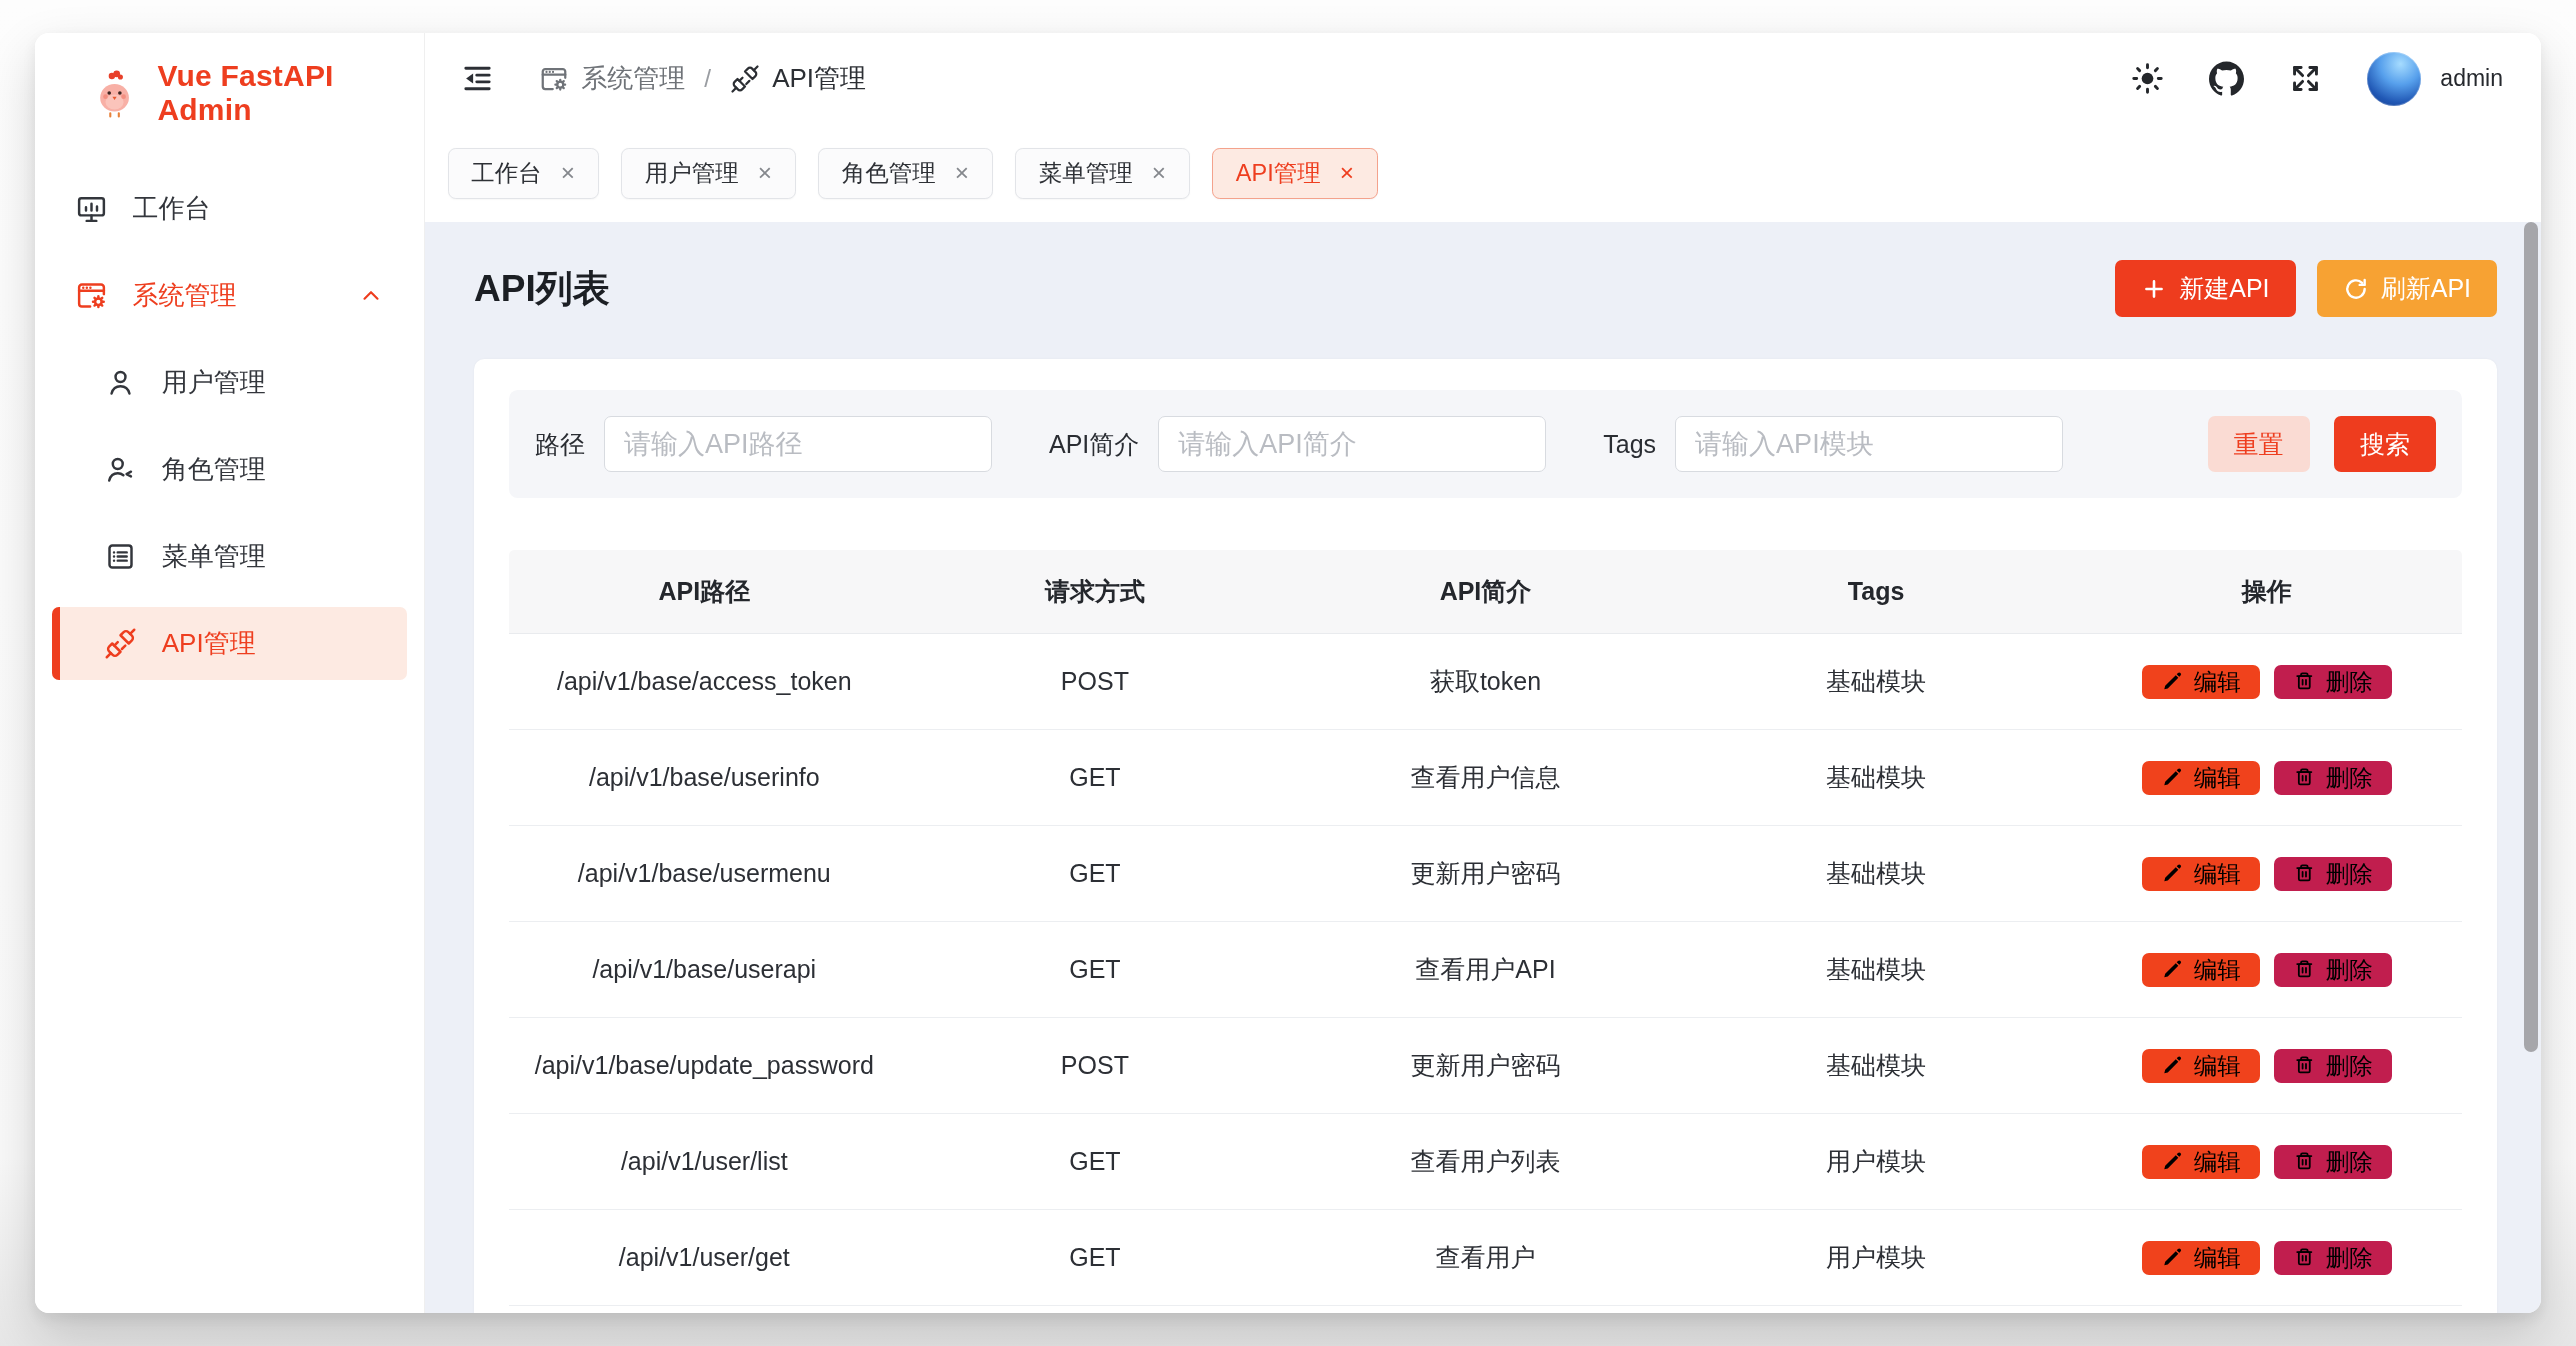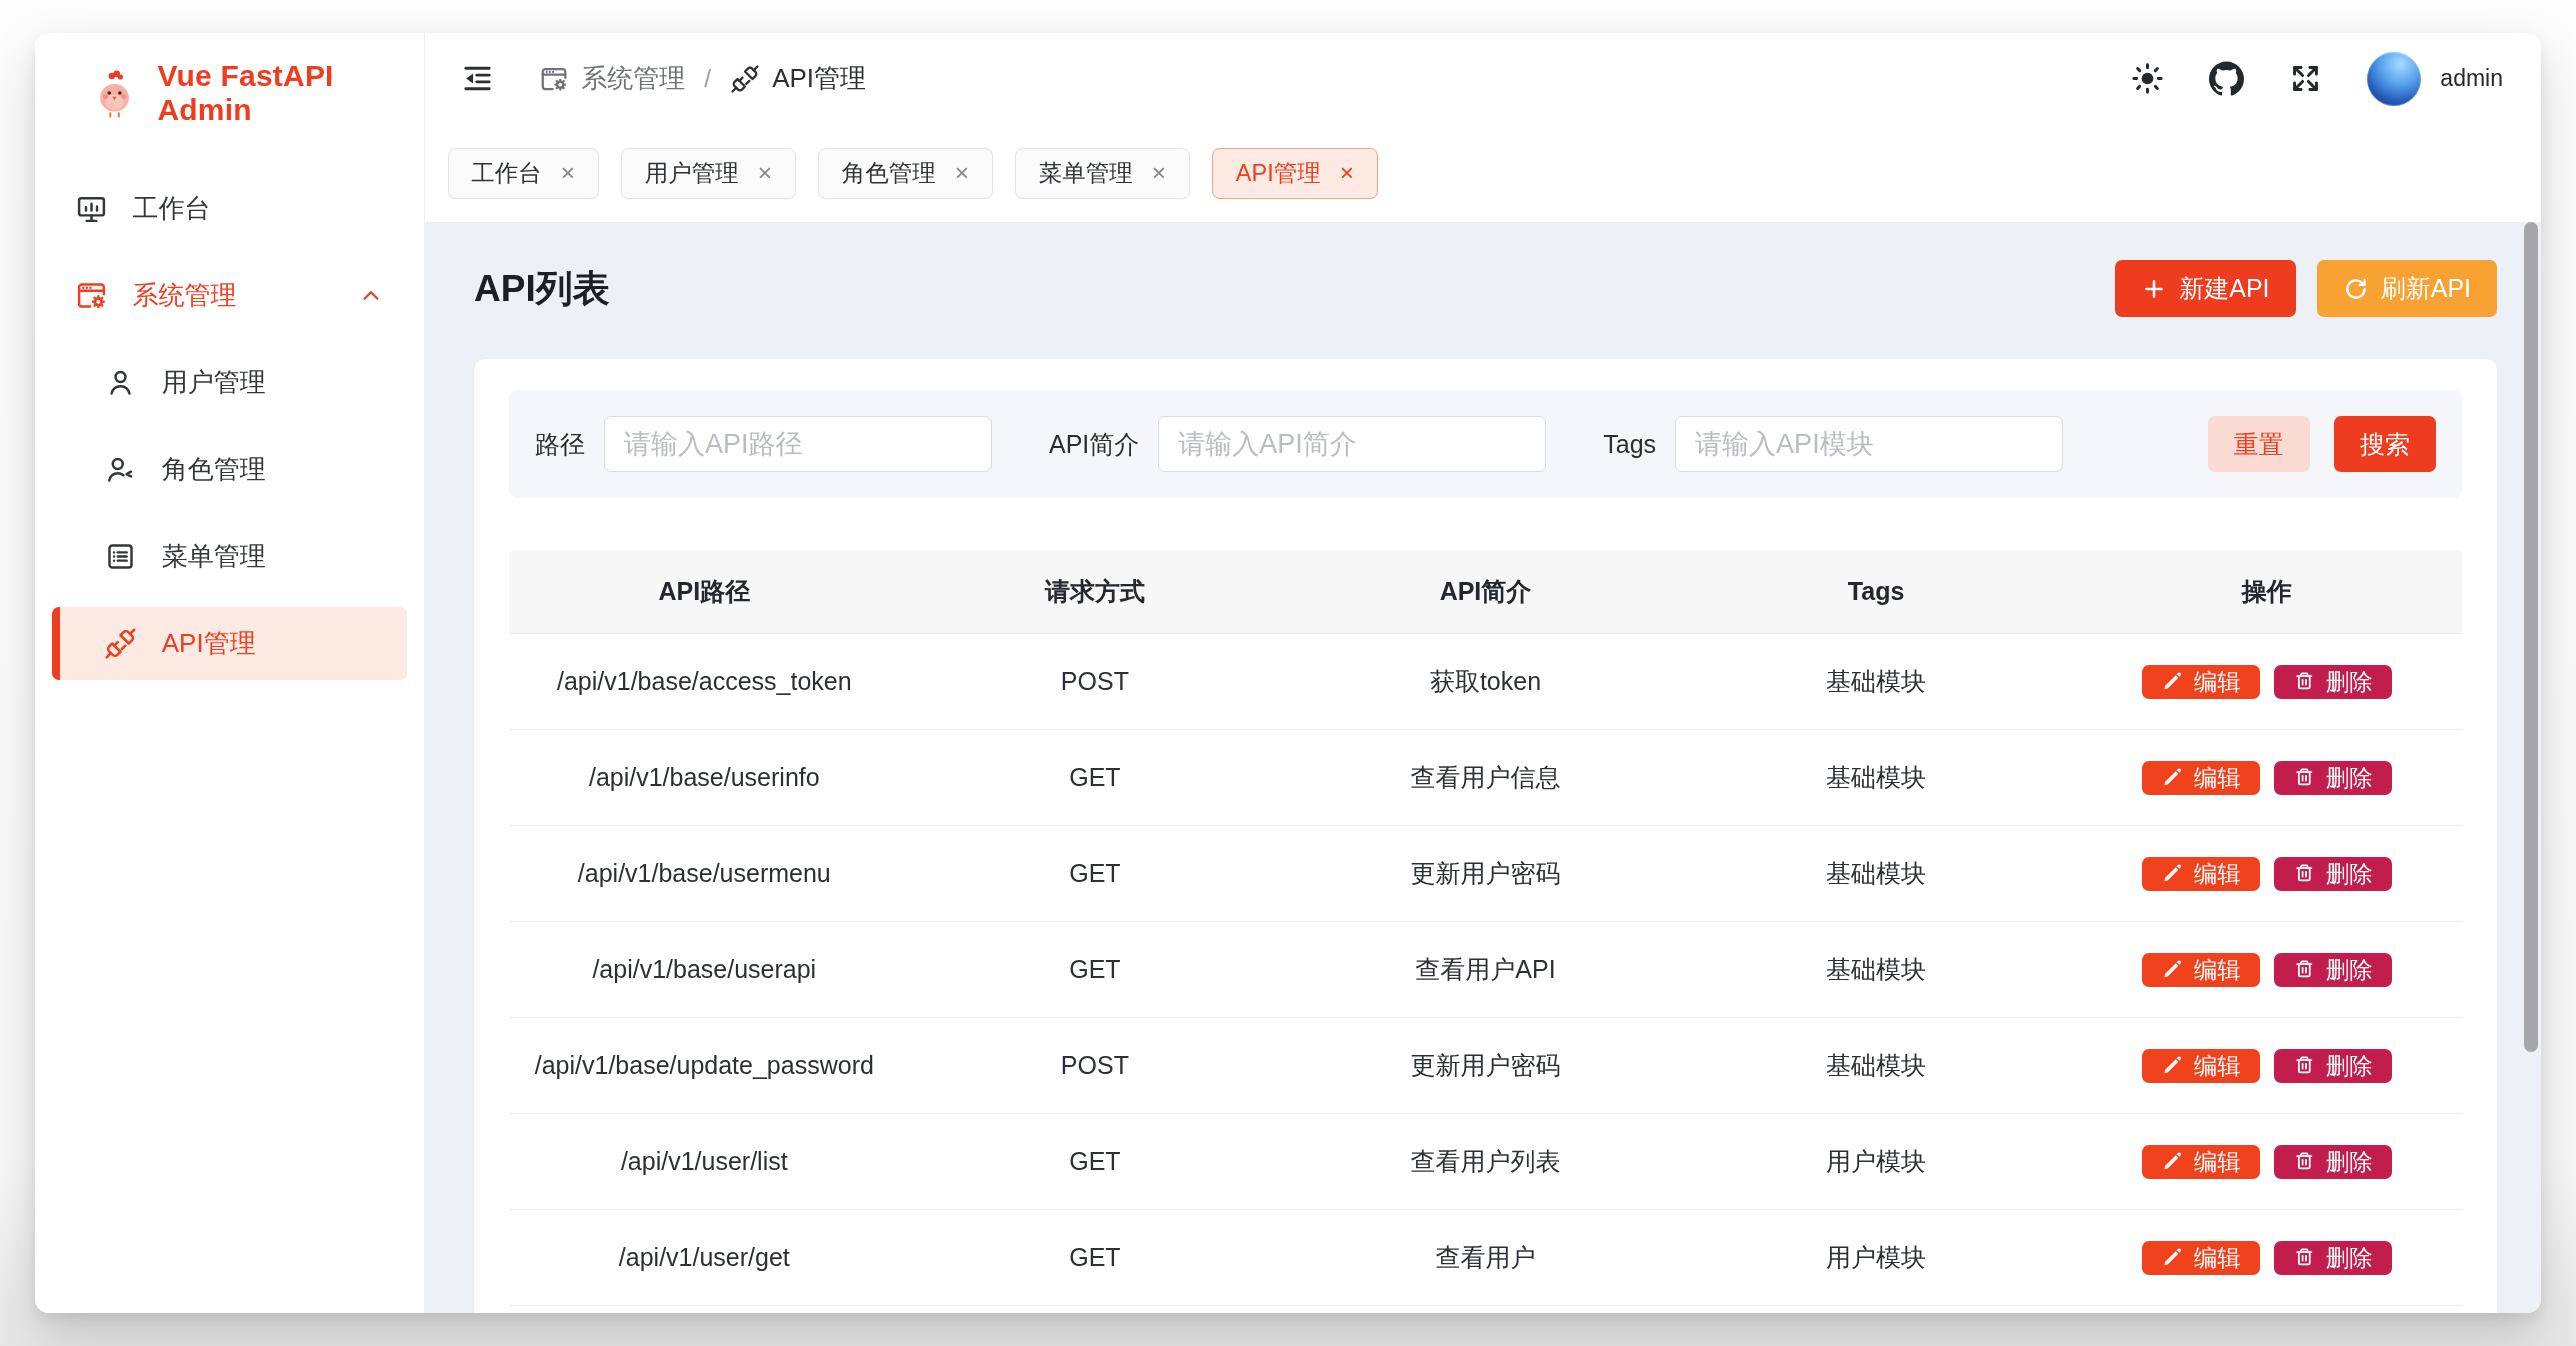--- a/index.html
+++ b/index.html
@@ -93,21 +93,21 @@
   .btn-reset { background:#fadbd3; color:#ee3e1f; margin-right:24.4px; }
   .btn-search { background:#ee3c1e; color:#fff; }
   
   .table { margin-top:52px; }
   .thead, .trow { display:grid; grid-template-columns:repeat(5,1fr); align-items:center; text-align:center; }
   .thead { background:#f7f7f8; height:84px; font-size:25px; font-weight:700; color:#24272c;
            border-radius:5.2px 5.2px 0 0; border-bottom:1.7px solid #e9ebee; }
   .trow { height:96px; font-size:25px; color:#2c2f35; border-bottom:0.9px solid #eceef1; background:#fff; }
   .cell-actions { display:flex; justify-content:center; gap:14px; }
   .btn-row { display:inline-flex; align-items:center; gap:10.5px; height:34px; padding:4px 19px;
-             border:none; border-radius:7px; color:#ffffff; font-size:23.5px; font-family:inherit; cursor:pointer; }
+             border:none; border-radius:7px; color:#000000; font-size:23.5px; font-family:inherit; cursor:pointer; }
   .btn-row svg { width:22.6px; height:22.6px; }
   .btn-edit { background:#f0421c; }
   .btn-del  { background:#c11e4e; }
   
   .scroll-thumb { position:absolute; right:2.6px; top:189px; width:14px; height:830px;
                   background:#a6a6aa; border-radius:7.8px; }
 </style>
 </head>
 <body>
 

